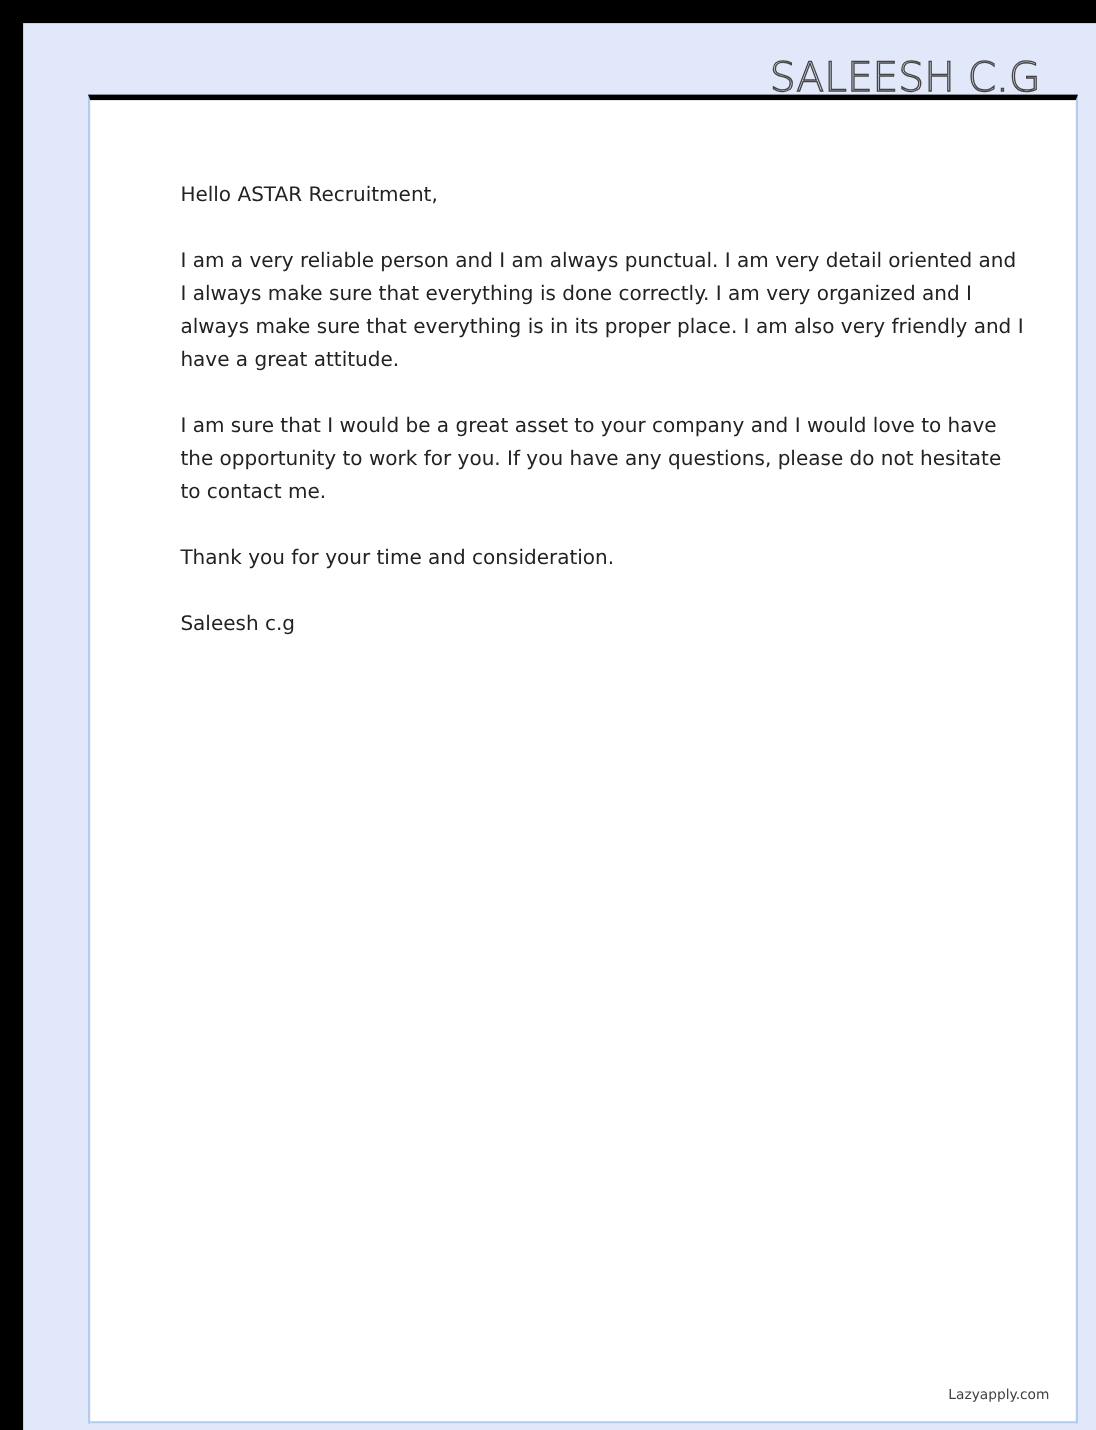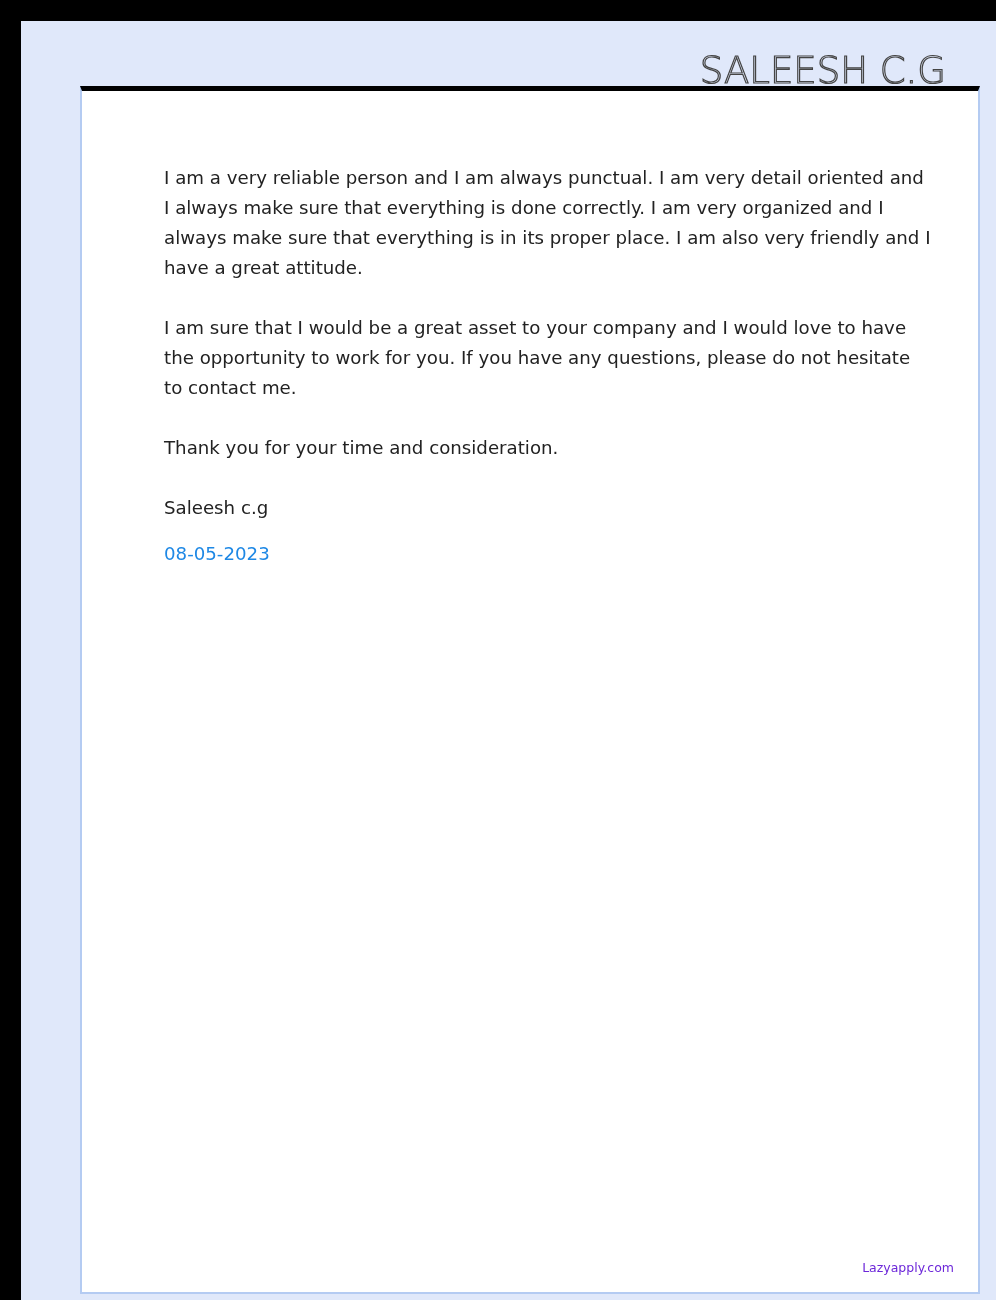--- a/index.html
+++ b/index.html
@@ -52,34 +52,34 @@
       color: #1e88e5;
       font-size: 18.2px;
       line-height: 30px;
     }
     .footer-brand {
       position: absolute;
       right: 8px;
       bottom: 0px;
       font-family: "DejaVu Sans", sans-serif;
       font-size: 12.5px;
-      color: #6d28d9;
+      color: #404040;
       line-height: 16px;
     }
   </style>
 </head>
 <body>
 
 <div class="frame">
   <div class="header-name">SALEESH C.G</div>
 
   <div class="page">
     <div class="letter">
+      <p>Hello ASTAR Recruitment,</p>
       <p>I am a very reliable person and I am always punctual. I am very detail oriented and I always make sure that everything is done correctly. I am very organized and I always make sure that everything is in its proper place. I am also very friendly and I have a great attitude.</p>
       <p>I am sure that I would be a great asset to your company and I would love to have the opportunity to work for you. If you have any questions, please do not hesitate to contact me.</p>
       <p>Thank you for your time and consideration.</p>
       <p class="sig">Saleesh c.g</p>
-      <div class="date">08-05-2023</div>
     </div>
 
     <div class="footer-brand">Lazyapply.com</div>
   </div>
 </div>
 
 </body></html>

